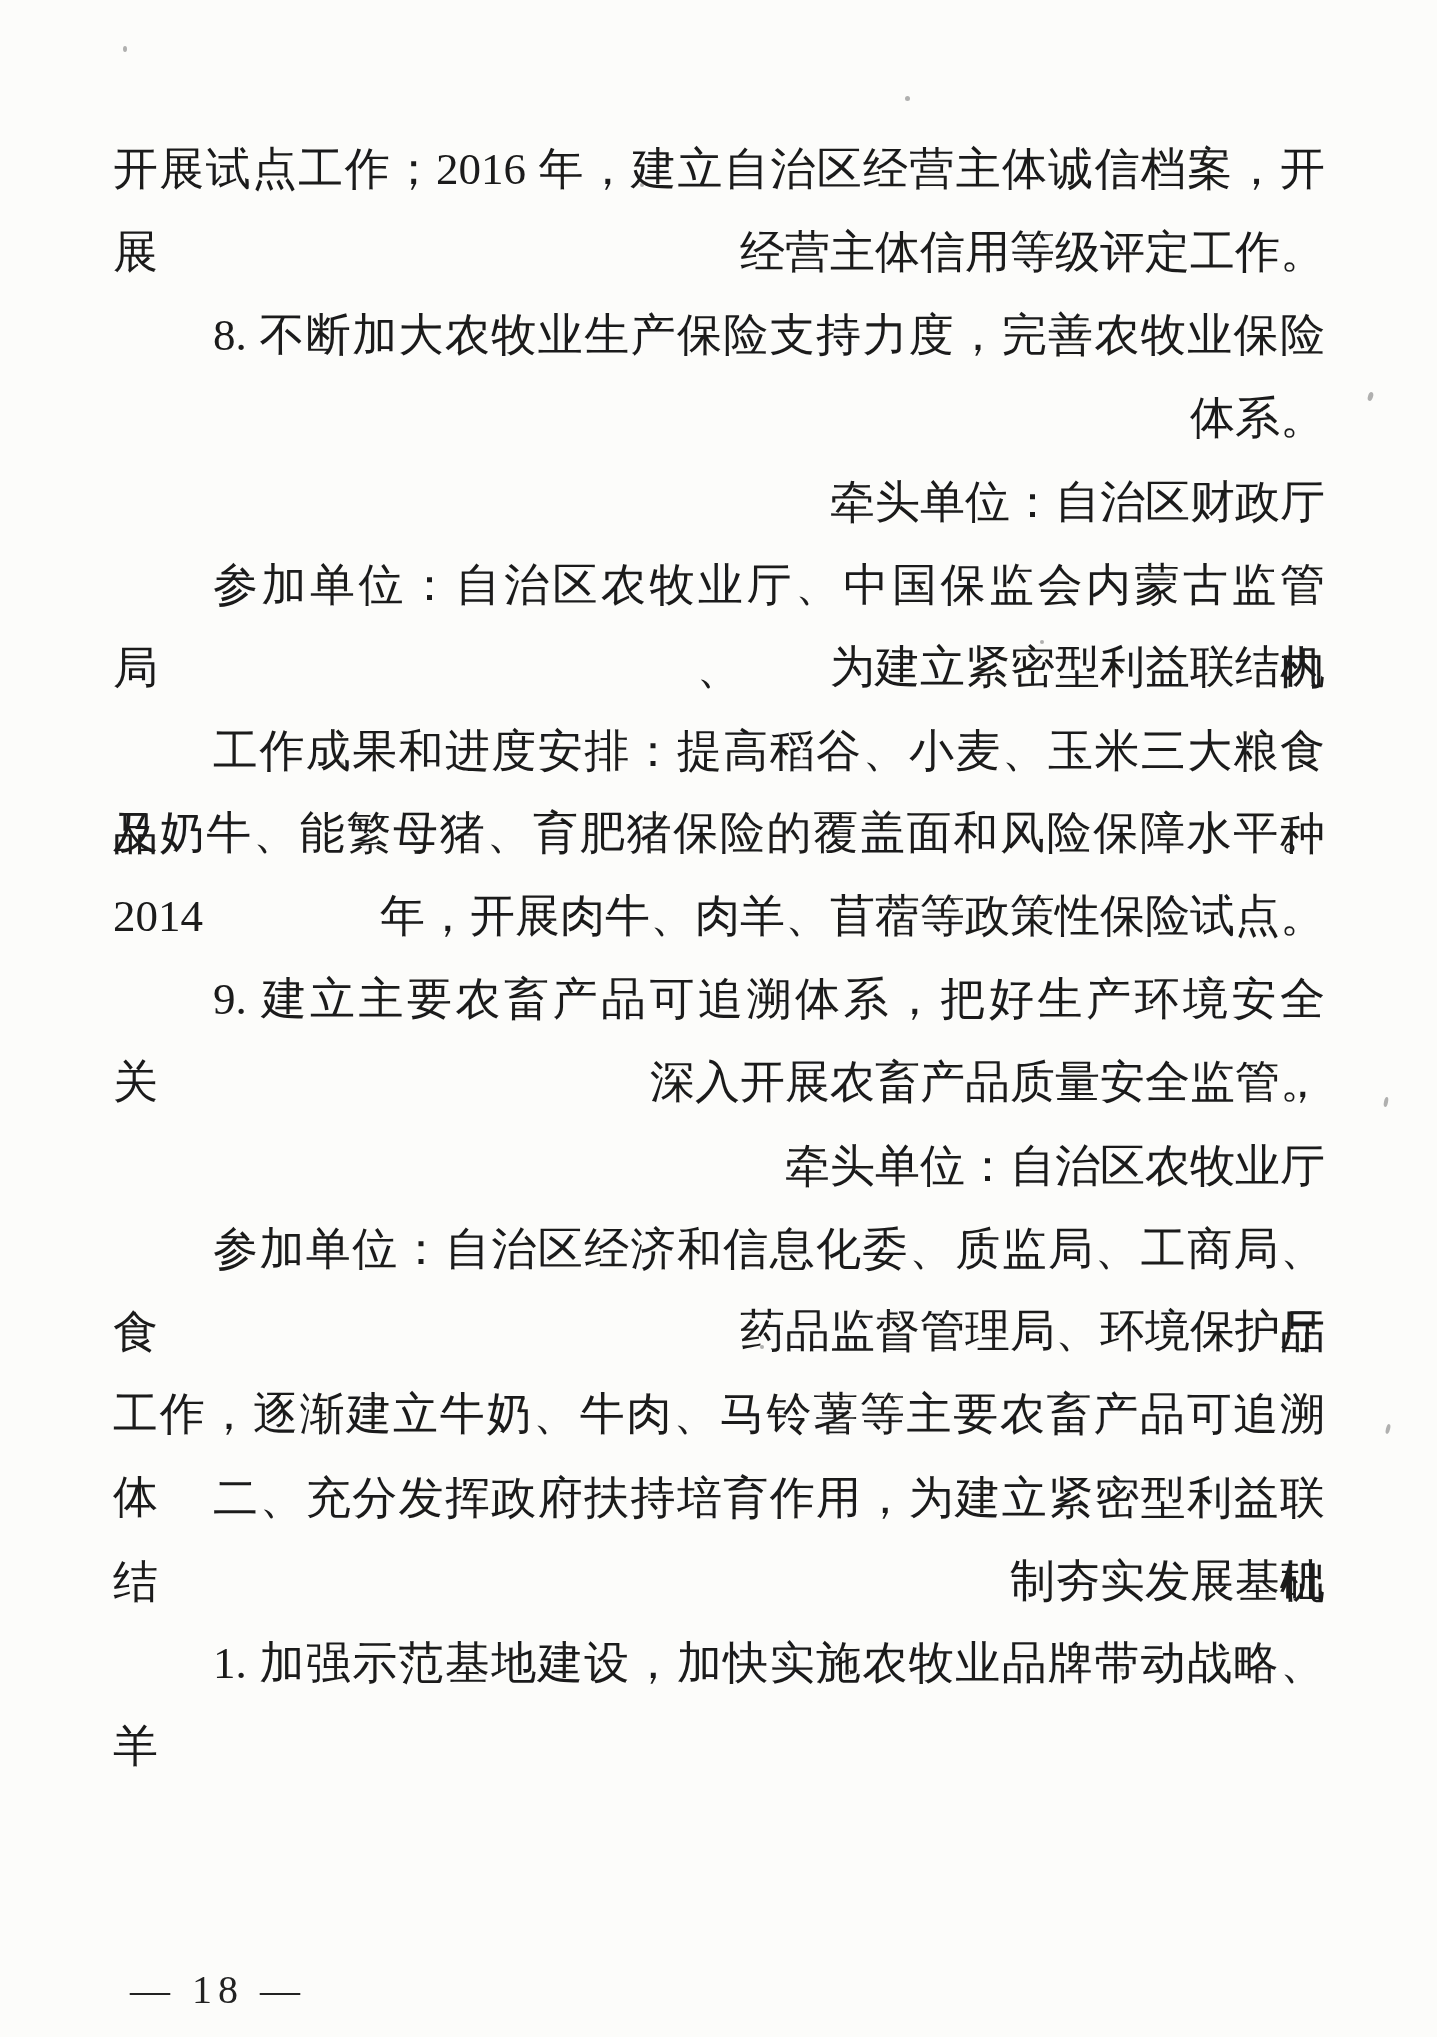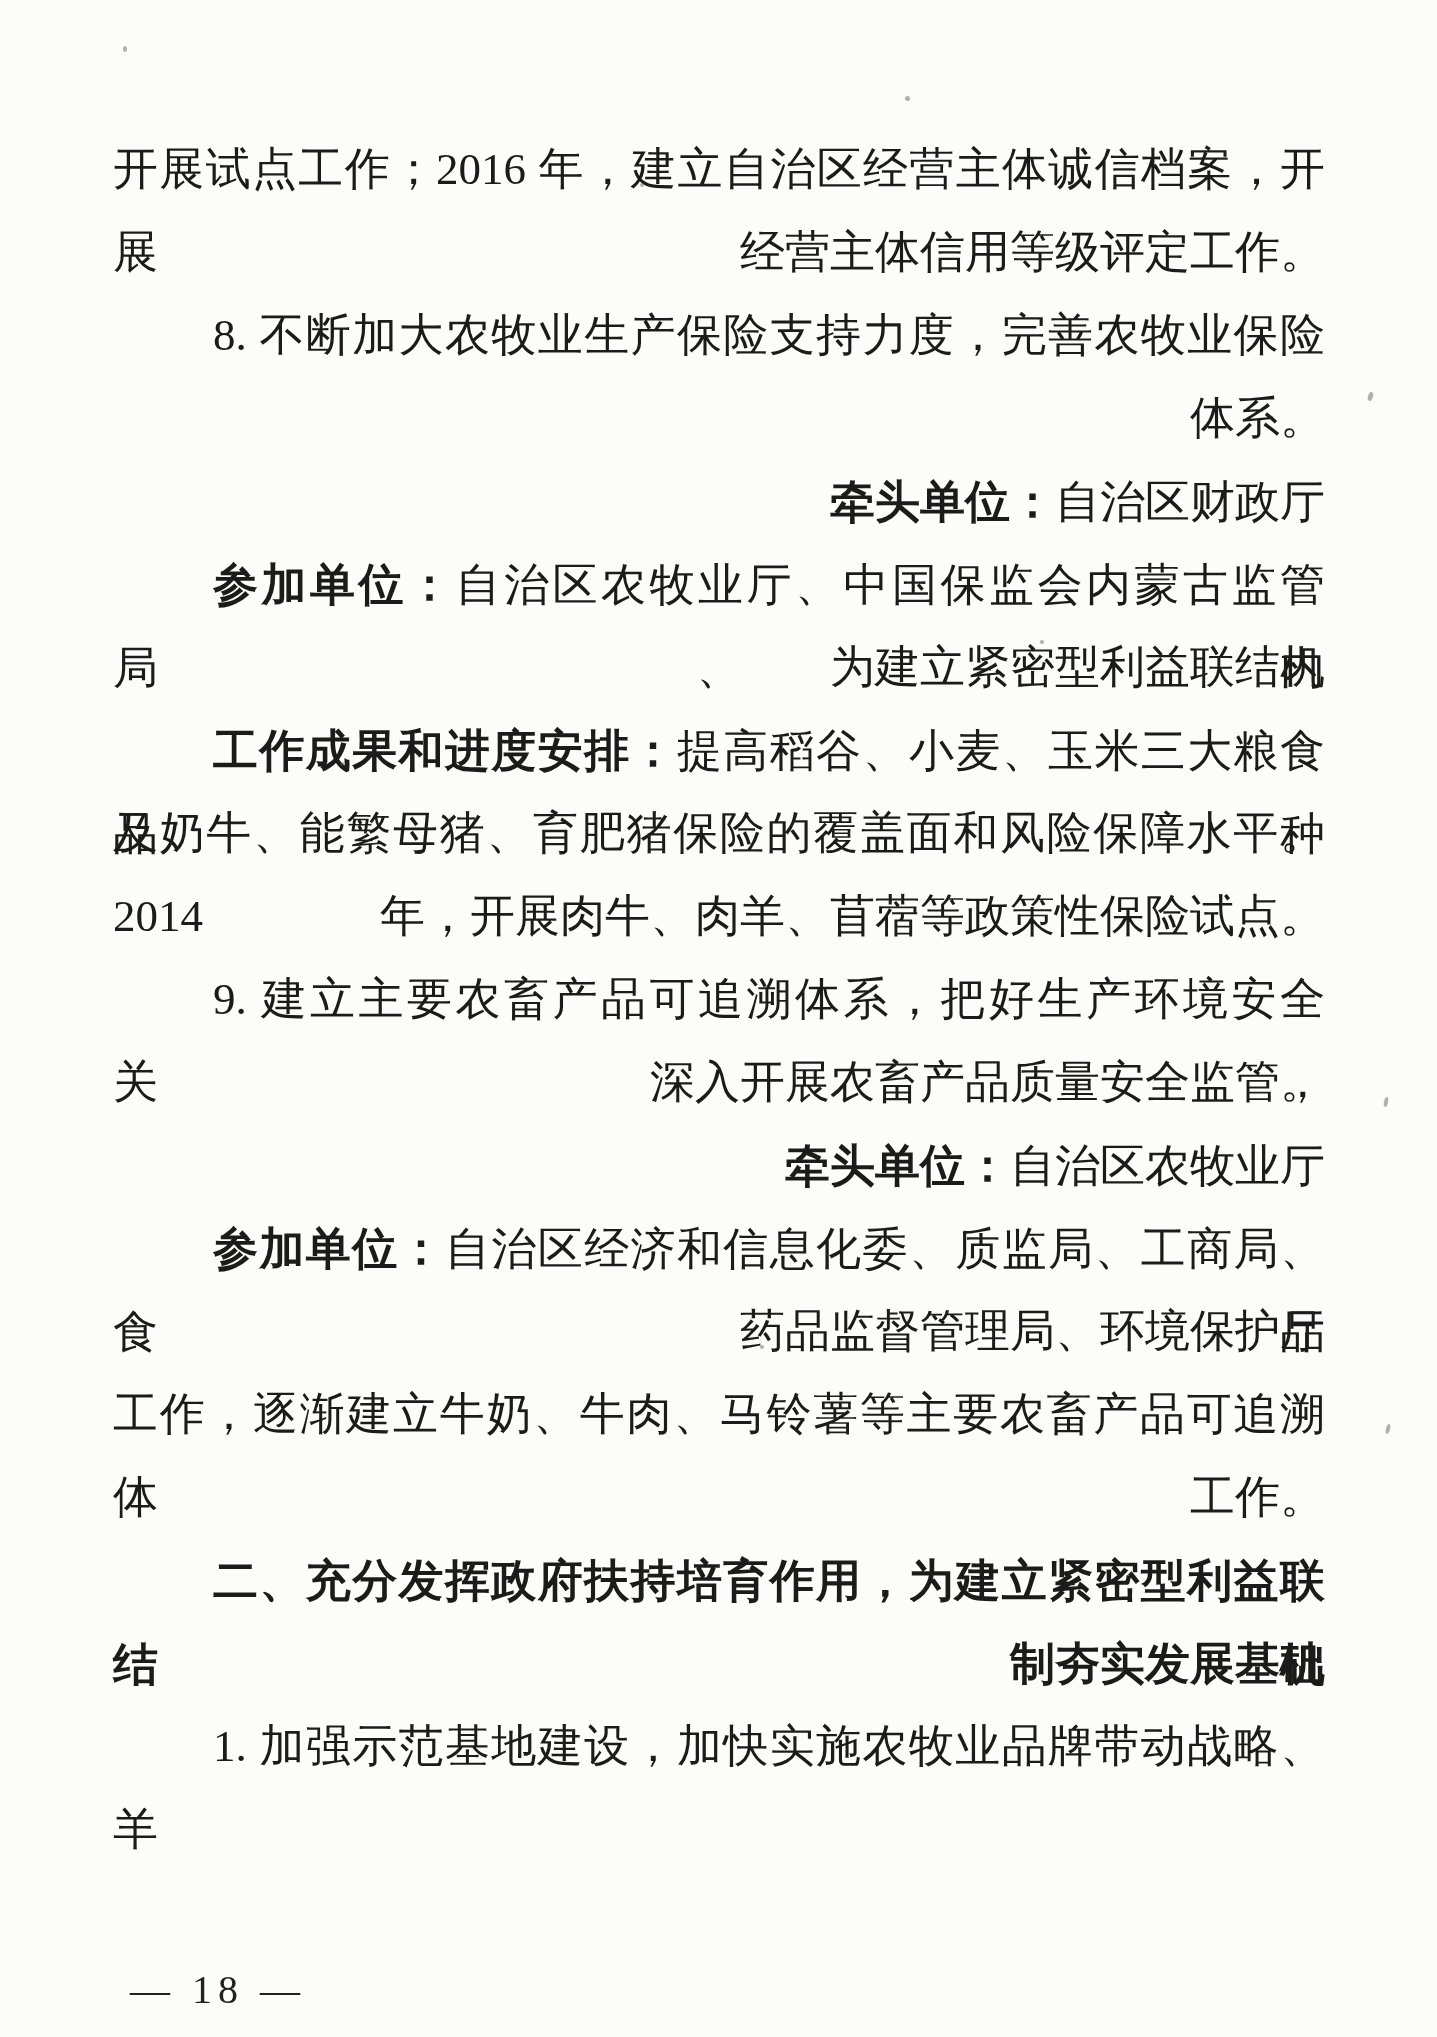--- a/index.html
+++ b/index.html
@@ -33,21 +33,21 @@
   .line.just {
     text-align: justify;
     text-align-last: justify;
     text-justify: inter-ideograph;
   }
   .line.ind {
     text-indent: 100px;
   }
   .seg { font-weight: normal; }
   .seg.bold {
-    font-weight: 700;
+    font-weight: 400;
     font-family: "Liberation Sans", "DejaVu Sans", sans-serif;
   }
   .footer {
     position: absolute;
     left: 130px;
     top: 1948px;
     font-size: 40px;
     line-height: 52px;
     letter-spacing: 6px;
     color: #222;
@@ -85,21 +85,20 @@
       <div class="line"><span class="seg">为建立紧密型利益联结机</span></div>
       <div class="line just ind"><span class="seg bold">工作成果和进度安排：</span><span class="seg">提高稻谷、小麦、玉米三大粮食品种</span></div>
       <div class="line just"><span class="seg">及奶牛、能繁母猪、育肥猪保险的覆盖面和风险保障水平。2014</span></div>
       <div class="line"><span class="seg">年，开展肉牛、肉羊、苜蓿等政策性保险试点。</span></div>
       <div class="line just ind"><span class="seg">9. 建立主要农畜产品可追溯体系，把好生产环境安全关，</span></div>
       <div class="line"><span class="seg">深入开展农畜产品质量安全监管。</span></div>
       <div class="line ind"><span class="seg bold">牵头单位：</span><span class="seg">自治区农牧业厅</span></div>
       <div class="line just ind"><span class="seg bold">参加单位：</span><span class="seg">自治区经济和信息化委、质监局、工商局、食品</span></div>
       <div class="line"><span class="seg">药品监督管理局、环境保护厅</span></div>
       <div class="line just"><span class="seg">工作，逐渐建立牛奶、牛肉、马铃薯等主要农畜产品可追溯体</span></div>
-      <div class="line"><span class="seg">工作。</span></div>
       <div class="line just ind"><span class="seg bold">二、充分发挥政府扶持培育作用，为建立紧密型利益联结机</span></div>
       <div class="line"><span class="seg bold">制夯实发展基础</span></div>
       <div class="line just ind"><span class="seg">1. 加强示范基地建设，加快实施农牧业品牌带动战略、羊</span></div>
     </div>
 
   <div class="footer">— 18 —</div>
 
   <div class="speck s1"></div>
   <div class="speck s2"></div>
   <div class="speck s3"></div>

